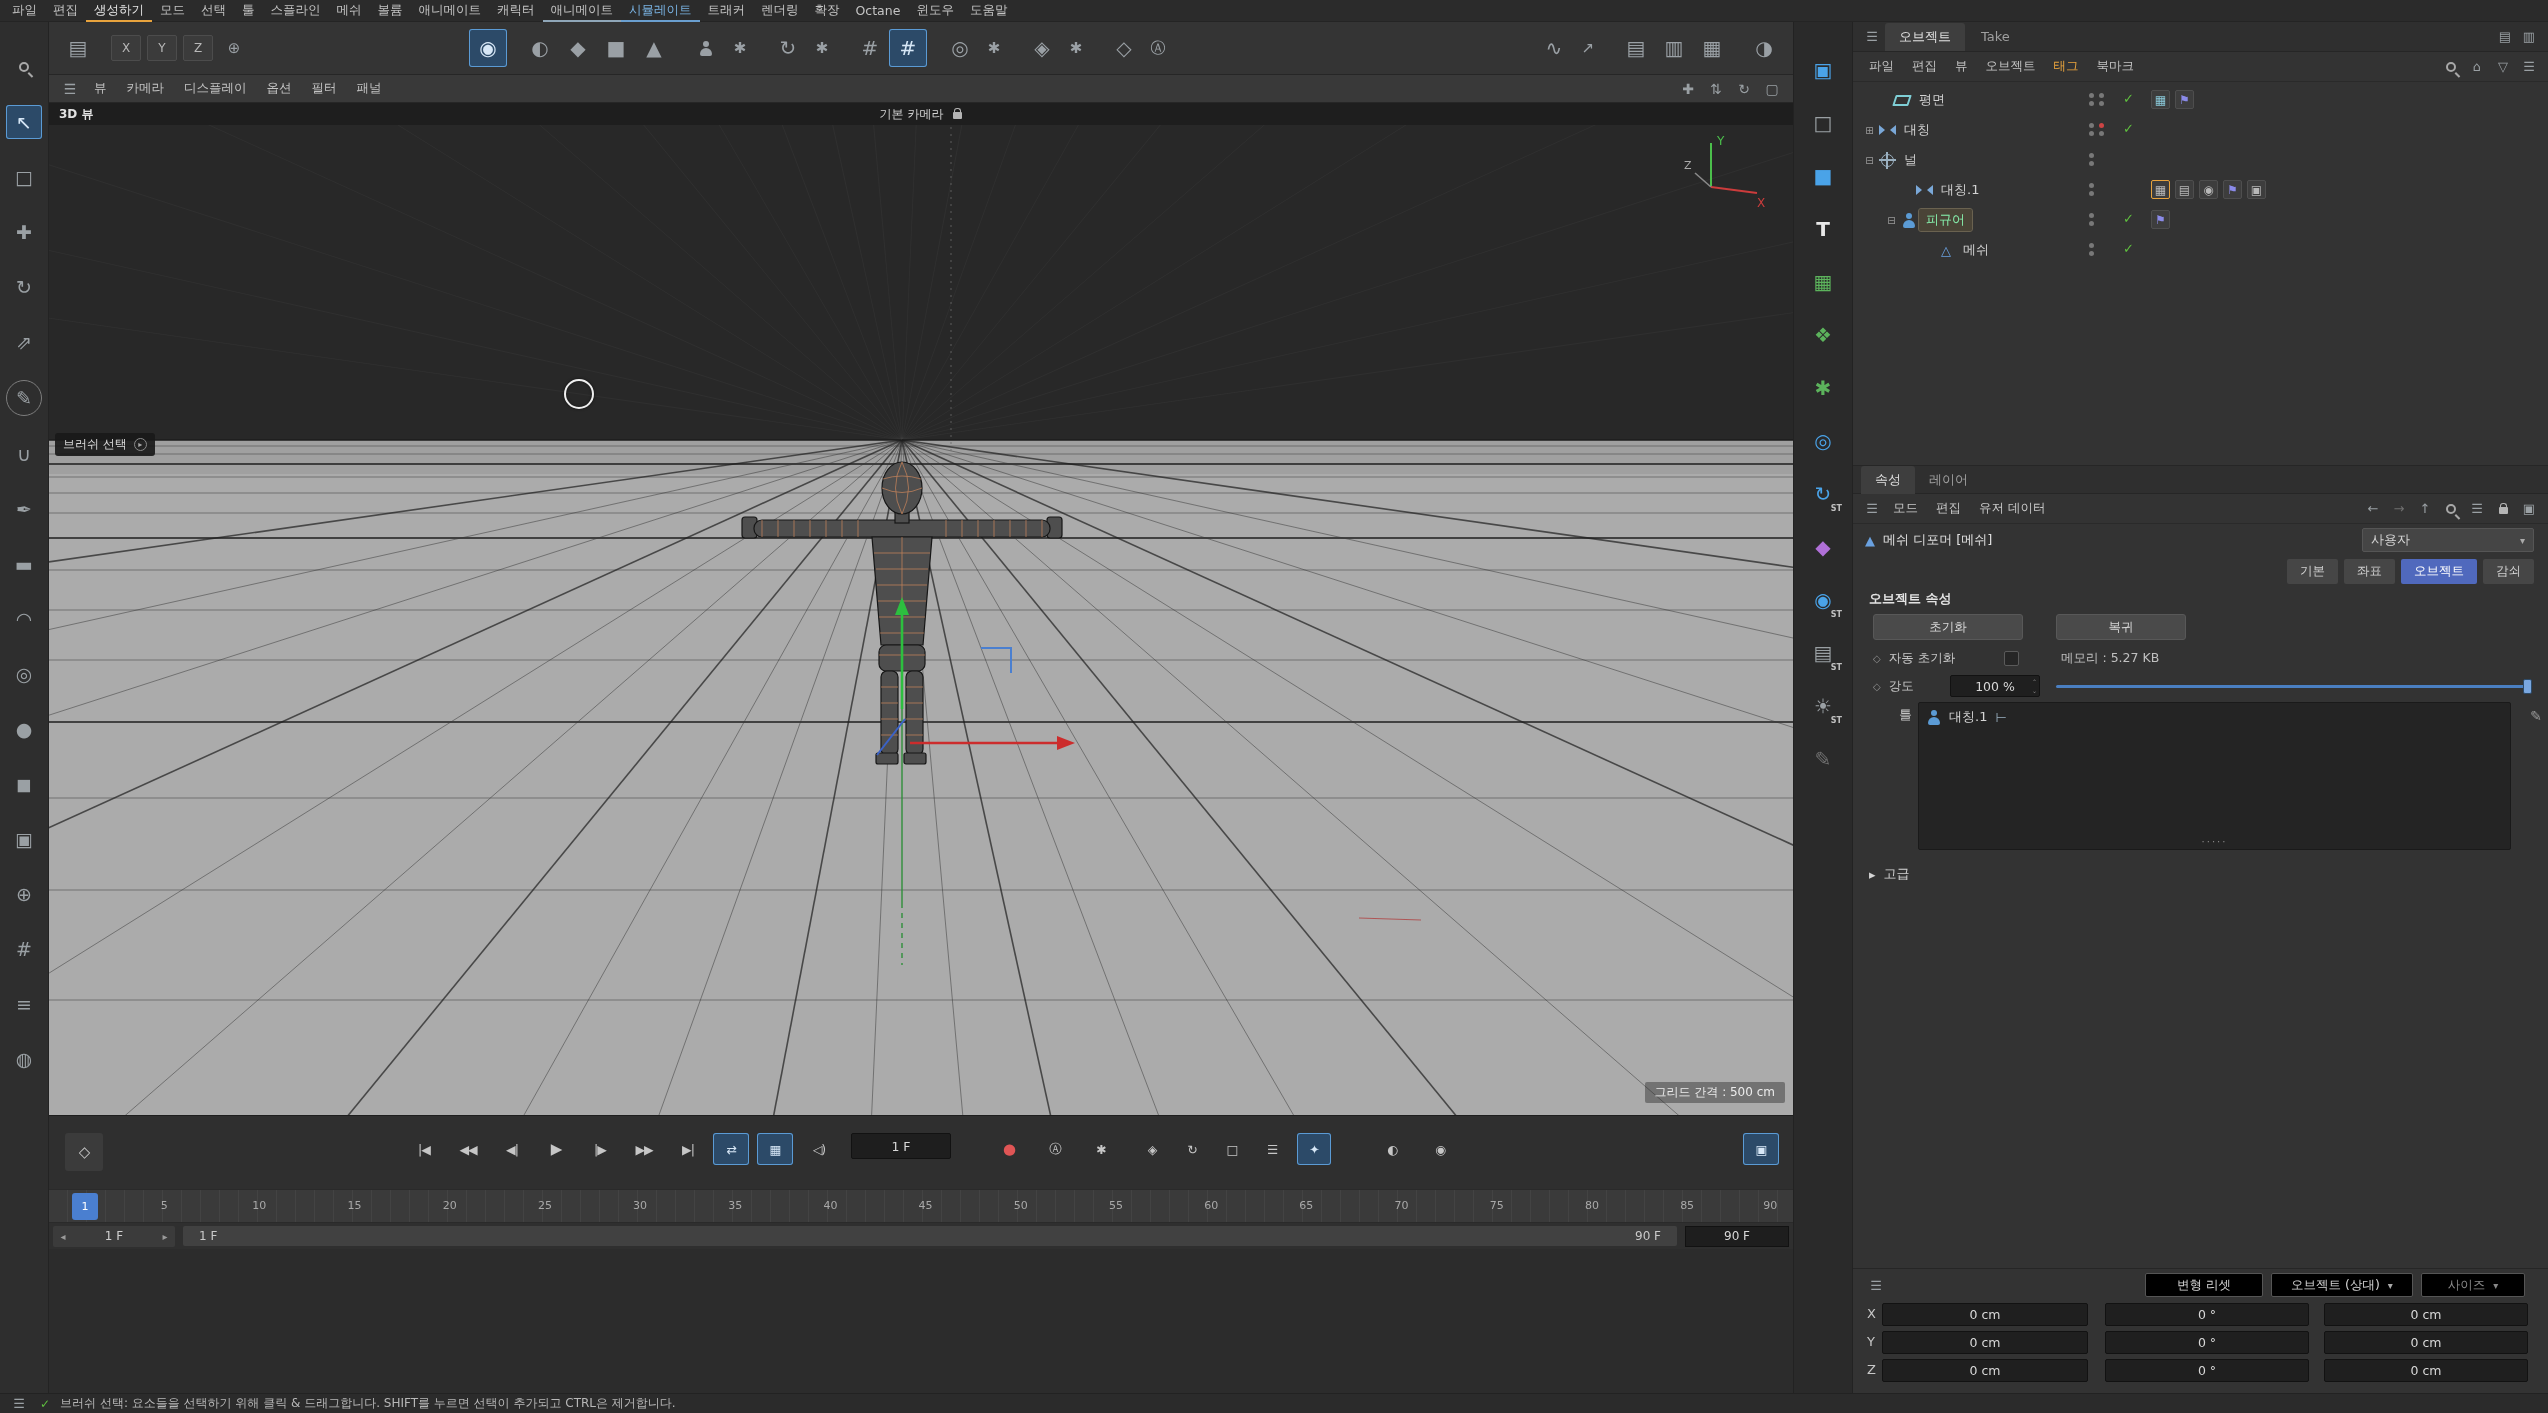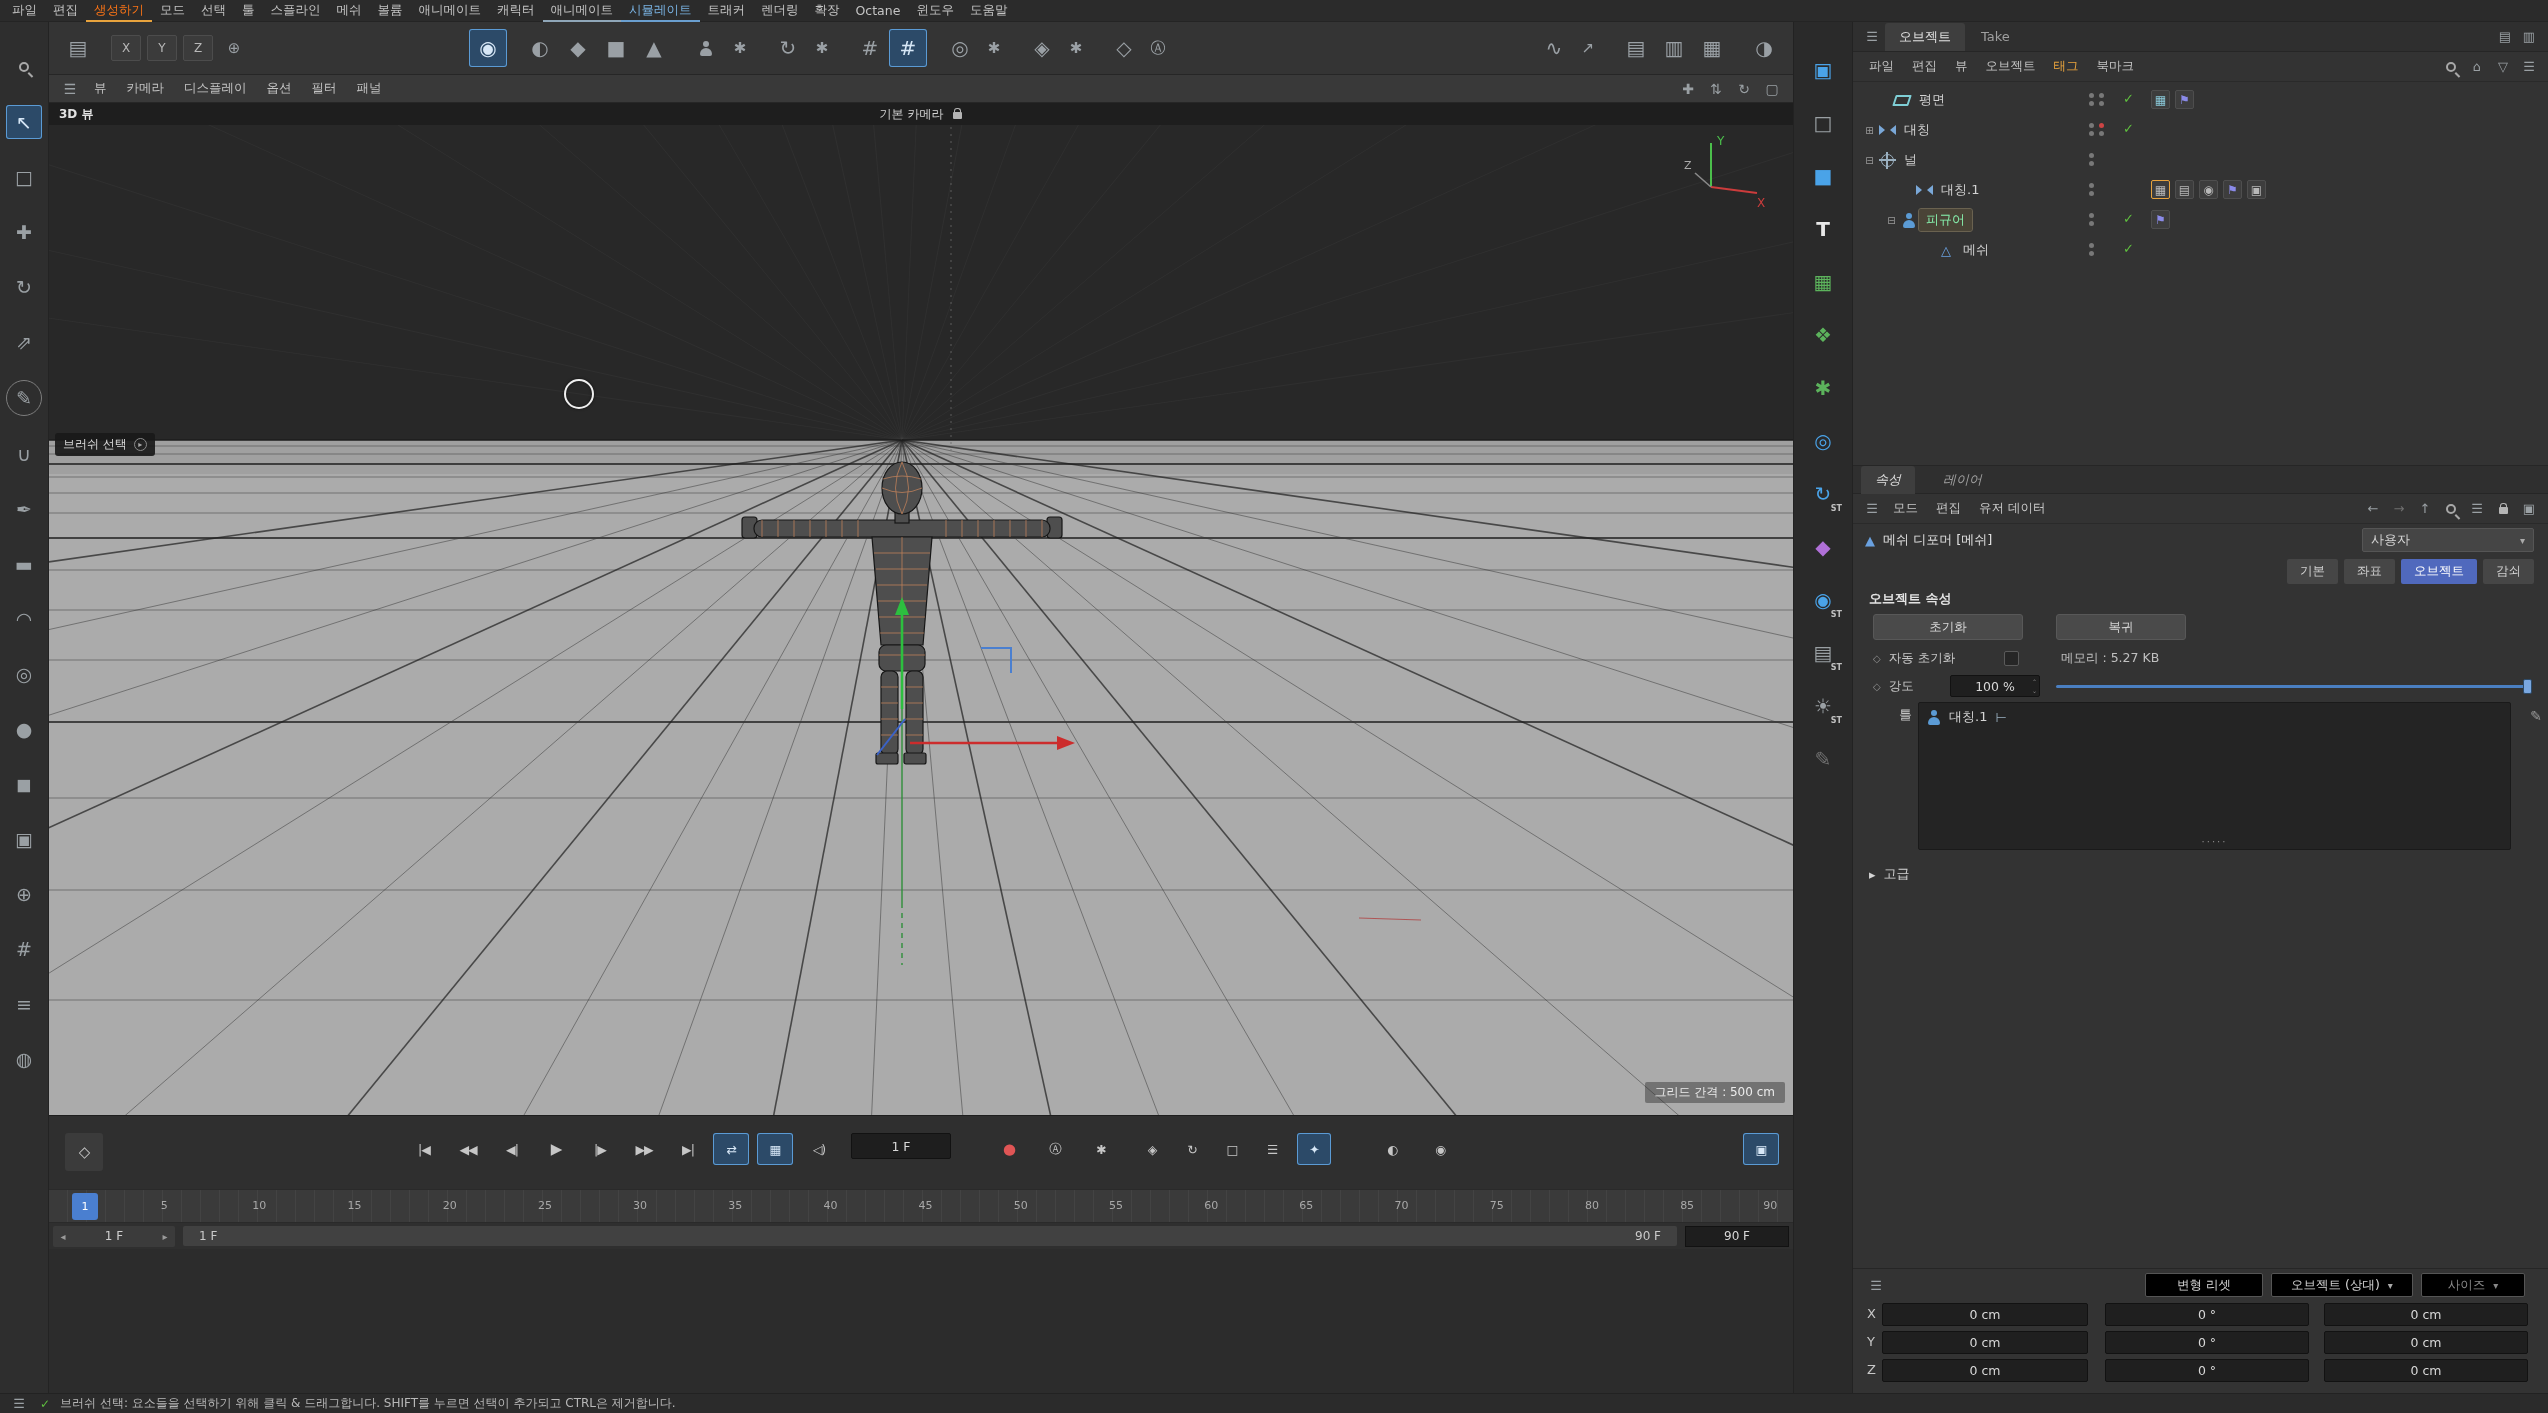--- a/index.html
+++ b/index.html
@@ -3,21 +3,21 @@
 <meta charset="utf-8">
 <style>
   * { margin:0; padding:0; box-sizing:border-box; }
   html,body { width:2548px; height:1413px; overflow:hidden; }
   body { font-family:"DejaVu Sans","Liberation Sans",sans-serif; background:#2e2e2e; color:#c8c8c8; font-size:13px; }
   .app { width:2548px; height:1413px; display:flex; flex-direction:column; }
 
   
   .menubar { height:22px; background:#2b2b2b; border-bottom:1px solid #242424; display:flex; align-items:center; padding-left:4px; font-size:12.5px; flex:none; }
   .menu-item { padding:2px 8px 3px; color:#c4c4c4; cursor:default; }
-  .menu-item.acc-orange { color:#f97316; box-shadow:inset 0 -2px 0 #e8a33d; }
+  .menu-item.acc-orange { color:#e5e5e5; box-shadow:inset 0 -2px 0 #e8a33d; }
   .menu-item.acc-blue { color:#79b2e2; box-shadow:inset 0 -2px 0 #6a9fd0; }
   .menu-item.acc-under { box-shadow:inset 0 -2px 0 #8fa6b8; }
 
   .body-row { flex:1; display:flex; min-height:0; }
 
   
   .left-toolbar { width:49px; background:#2e2e2e; border-right:1px solid #232323; display:flex; flex-direction:column; align-items:center; padding-top:28px; gap:21px; flex:none; }
   .ltool { width:36px; height:34px; display:flex; align-items:center; justify-content:center; font-size:19px; color:#9aa0a4; border-radius:3px; }
   .ltool.active { background:#2c4a68; box-shadow:inset 0 0 0 1px #5b9bd5; color:#d7e7f6; }
   .ltool.ring { border:1px solid #7d7d7d; border-radius:50%; height:36px; }
@@ -101,21 +101,21 @@
   .dd.red { background:#cc4444; }
   .tcheck { position:absolute; left:270px; top:6px; color:#5fbf3f; font-weight:bold; font-size:13px; }
   .ttags { position:absolute; left:298px; top:5px; display:flex; gap:5px; }
   .ttag { width:19px; height:19px; background:#3d3d3d; border:1px solid #4e4e4e; border-radius:2px; display:flex; align-items:center; justify-content:center; font-size:12px; color:#b8b8b8; }
   .ttag.hl { border:1.5px solid #e8a33d; }
   .ttag.flag { color:#8a8ae8; }
   .ttag.teal { color:#8ac8d8; }
 
   
   .attrs { flex:none; border-top:1px solid #262626; display:flex; flex-direction:column; }
-  .at-tabs { height:28px; background:#2f2f2f; display:flex; align-items:center; gap:14px; padding:0 8px; border-bottom:1px solid #262626;font-style:italic; }
+  .at-tabs { height:28px; background:#2f2f2f; display:flex; align-items:center; gap:0; padding:0 8px; border-bottom:1px solid #262626; }
   .at-menu { height:30px; display:flex; align-items:center; gap:2px; padding:0 8px; border-bottom:1px solid #2a2a2a; position:relative; }
   .at-title { height:32px; display:flex; align-items:center; gap:8px; padding:0 12px; position:relative; }
   .at-title .name { color:#e0e0e0; }
   .dropdown { position:absolute; right:14px; top:4px; width:172px; height:24px; background:#454545; border:1px solid #555; border-radius:2px; display:flex; align-items:center; padding:0 8px; color:#d5d5d5; }
   .dropdown .dar { margin-left:auto; font-size:10px; color:#aaa; }
   .at-tabbtns { height:30px; display:flex; align-items:center; gap:6px; padding:0 14px;justify-content:flex-end; }
   .atab { padding:4px 13px; background:#464646; border-radius:2px; color:#d0d0d0; font-size:12.5px; }
   .atab.sel { background:#5069bd; color:#fff; }
   .at-sect { height:26px; display:flex; align-items:center; padding:0 16px; font-weight:bold; color:#e2e2e2; }
   .at-btnrow { height:32px; position:relative; }

